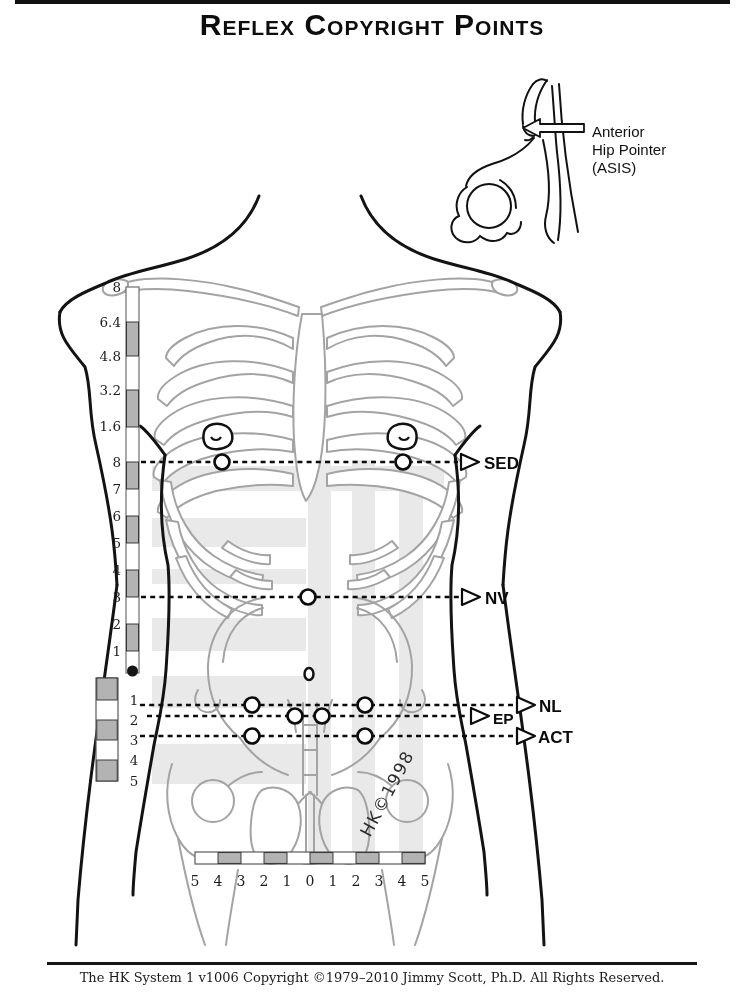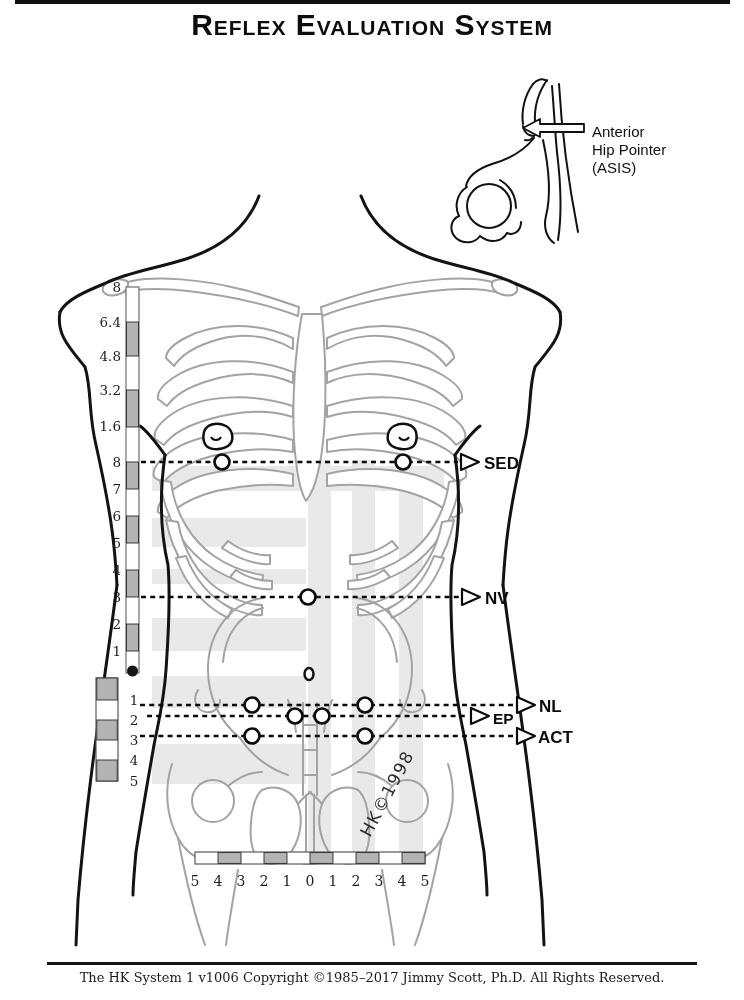--- a/index.html
+++ b/index.html
@@ -12,21 +12,21 @@
   .footer{position:absolute;left:0;top:962px;width:744px;}
   .footer-line{margin:0 auto;width:650px;height:3px;background:#161616;}
   .footer-text{margin-top:5px;text-align:center;font-family:"DejaVu Serif",serif;
                font-size:13px;color:#1b1b1b;}
 </style>
 </head>
 <body>
 
 <div class="page">
   <div class="top-bar"></div>
-  <div class="title">Reflex Evaluation System</div>
+  <div class="title">Reflex Copyright Points</div>
 
   <svg class="diagram" viewBox="0 0 744 1000">
 
     <g fill="#e9e9e9">
       <rect x="152" y="466" width="292" height="25"></rect>
       <rect x="152" y="518" width="154" height="29"></rect>
       <rect x="152" y="569" width="154" height="15"></rect>
       <rect x="152" y="618" width="154" height="33"></rect>
       <rect x="152" y="676" width="154" height="32"></rect>
       <rect x="152" y="744" width="154" height="40"></rect>
@@ -223,15 +223,15 @@
       <g font-family="Liberation Sans, sans-serif" font-size="15" fill="#111">
         <text x="592" y="137">Anterior</text>
         <text x="592" y="155">Hip Pointer</text>
         <text x="592" y="173">(ASIS)</text>
       </g>
     </g>
   </svg>
 
   <div class="footer">
     <div class="footer-line"></div>
-    <div class="footer-text">The HK System 1 v1006 Copyright ©1985–2017 Jimmy Scott, Ph.D. All Rights Reserved.</div>
+    <div class="footer-text">The HK System 1 v1006 Copyright ©1979–2010 Jimmy Scott, Ph.D. All Rights Reserved.</div>
   </div>
 </div>
 
 </body></html>

